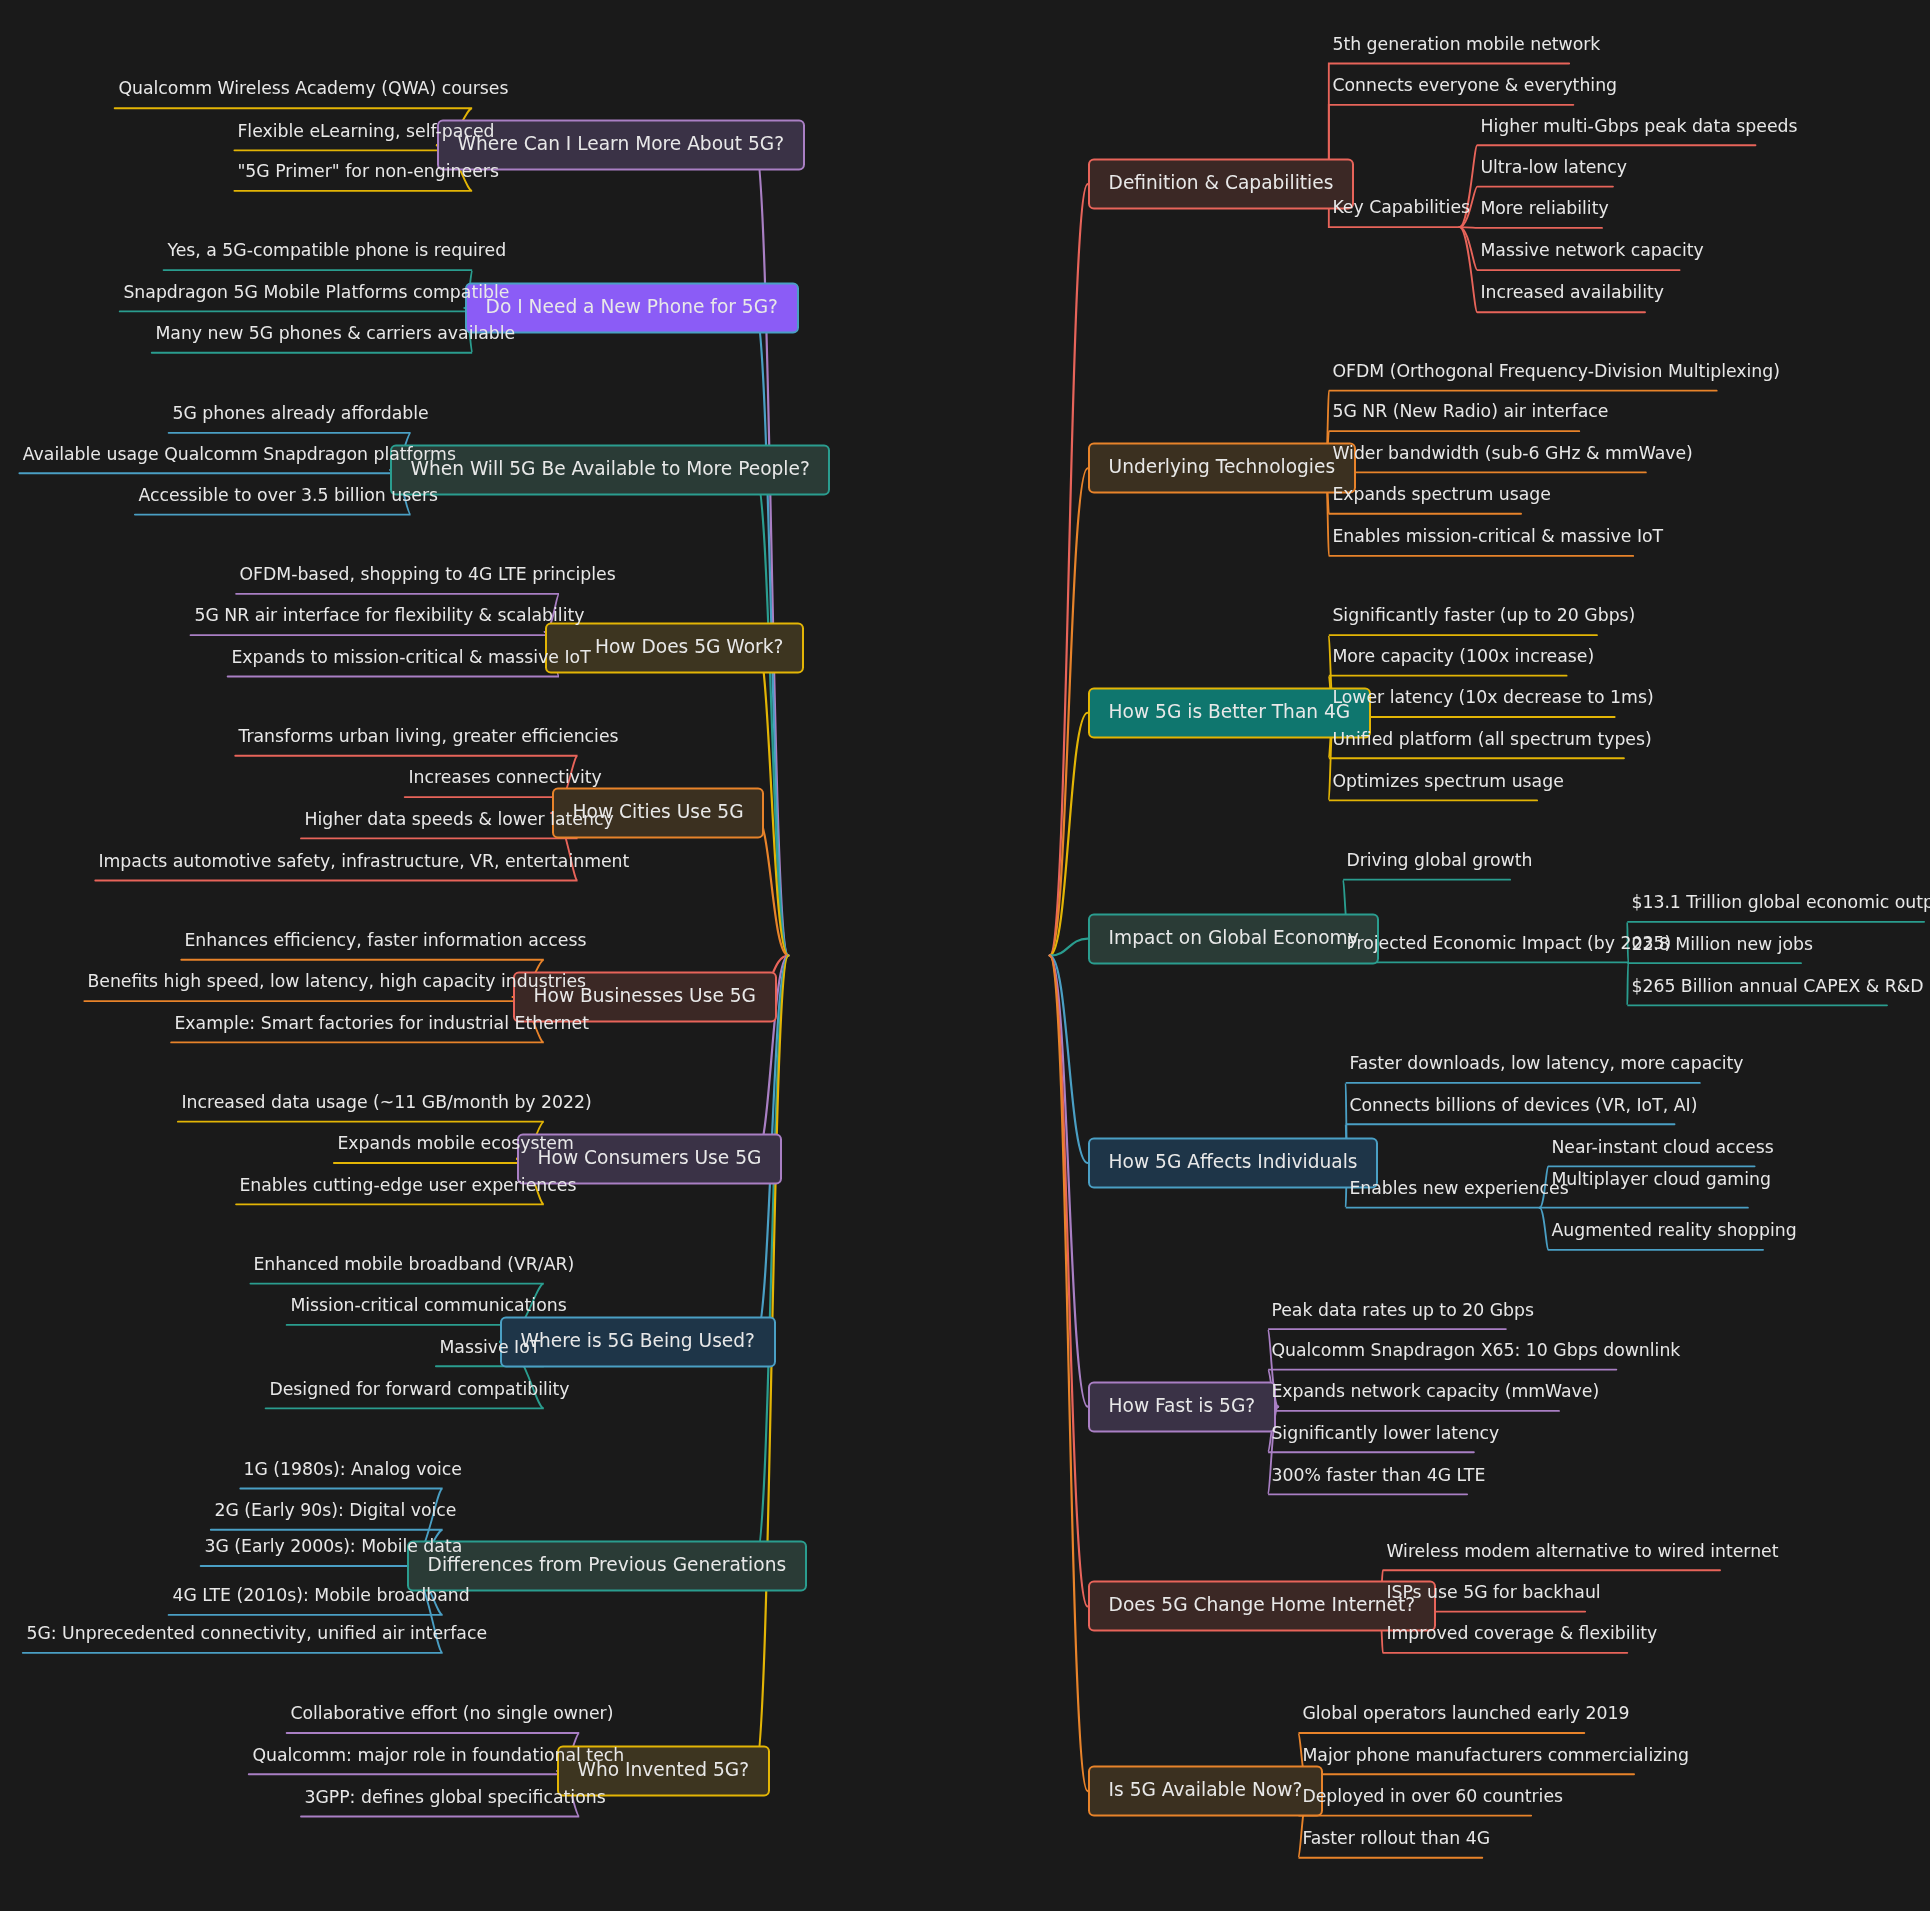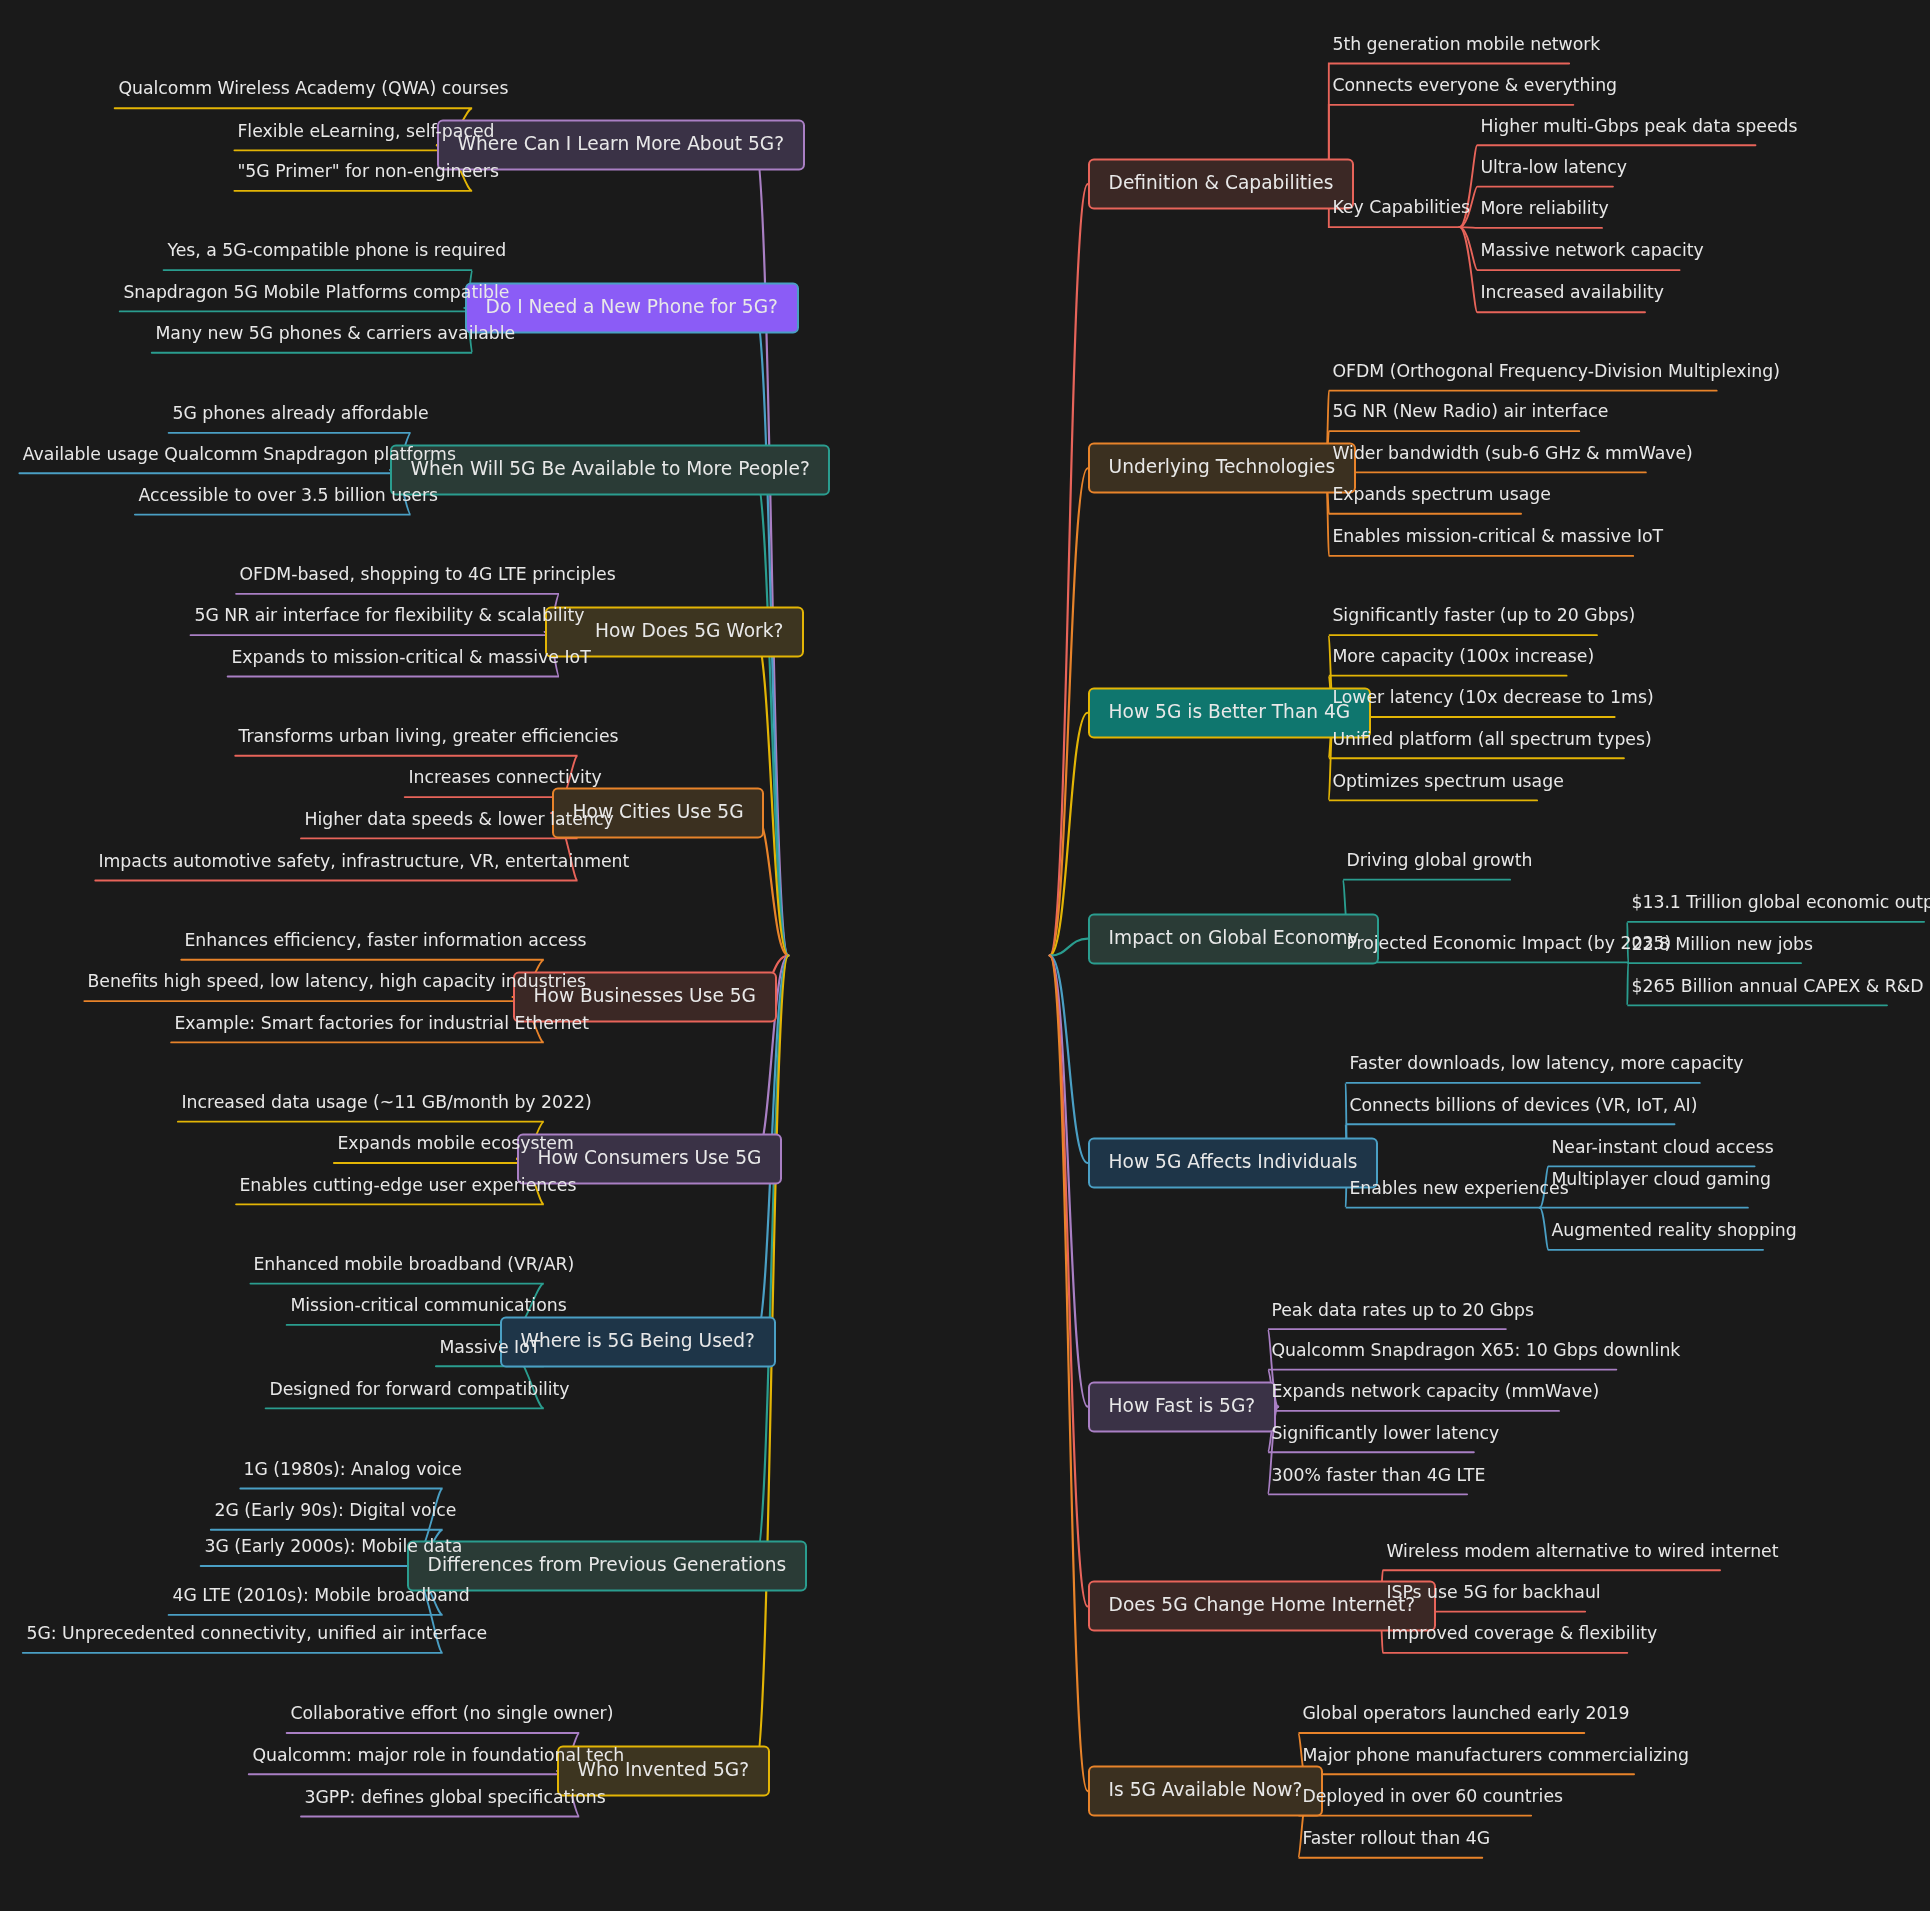--- a/index.html
+++ b/index.html
@@ -220,21 +220,21 @@
       <div class="node leaf left" style="top: 148px; left: 234px; transform: translateY(-100%);">Flexible eLearning, self-paced</div>
       <div class="node leaf left" style="top: 188px; left: 234px; transform: translateY(-100%);">"5G Primer" for non-engineers</div>
       <div class="node boxed left" style="top: 308px; left: 465px; border-color: rgb(74, 159, 196); background: #8b5cf6;">Do I Need a New Phone for 5G?</div>
       <div class="node leaf left" style="top: 267px; left: 164px; transform: translateY(-100%);">Yes, a 5G-compatible phone is required</div>
       <div class="node leaf left" style="top: 309px; left: 120px; transform: translateY(-100%);">Snapdragon 5G Mobile Platforms compatible</div>
       <div class="node leaf left" style="top: 350px; left: 152px; transform: translateY(-100%);">Many new 5G phones &amp; carriers available</div>
       <div class="node boxed left" style="top: 470px; left: 390px; border-color: rgb(42, 157, 143); background: rgb(42, 59, 54);">When Will 5G Be Available to More People?</div>
       <div class="node leaf left" style="top: 430px; left: 169px; transform: translateY(-100%);">5G phones already affordable</div>
       <div class="node leaf left" style="top: 471px; left: 19.4px; transform: translateY(-100%);">Available usage Qualcomm Snapdragon platforms</div>
       <div class="node leaf left" style="top: 512px; left: 135px; transform: translateY(-100%);">Accessible to over 3.5 billion users</div>
-      <div class="node boxed left" style="top: 632px; left: 545px; border-color: rgb(227, 181, 5); background: rgb(61, 53, 32); padding-left: 48px;">How Does 5G Work?</div>
+      <div class="node boxed left" style="top: 648px; left: 545px; border-color: rgb(227, 181, 5); background: rgb(61, 53, 32); padding-left: 48px;">How Does 5G Work?</div>
       <div class="node leaf left" style="top: 591px; left: 236px; transform: translateY(-100%);">OFDM-based, shopping to 4G LTE principles</div>
       <div class="node leaf left" style="top: 632px; left: 191px; transform: translateY(-100%);">5G NR air interface for flexibility &amp; scalability</div>
       <div class="node leaf left" style="top: 674px; left: 228px; transform: translateY(-100%);">Expands to mission-critical &amp; massive IoT</div>
       <div class="node boxed left" style="top: 813px; left: 552px; border-color: rgb(232, 131, 42); background: rgb(59, 48, 32); text-align: right;">How Cities Use 5G</div>
       <div class="node leaf left" style="top: 753px; left: 235px; transform: translateY(-100%);">Transforms urban living, greater efficiencies</div>
       <div class="node leaf left" style="top: 794px; left: 405px; transform: translateY(-100%);">Increases connectivity</div>
       <div class="node leaf left" style="top: 836px; left: 301px; transform: translateY(-100%);">Higher data speeds &amp; lower latency</div>
       <div class="node leaf left" style="top: 878px; left: 95px; transform: translateY(-100%);">Impacts automotive safety, infrastructure, VR, entertainment</div>
       <div class="node boxed left" style="top: 997px; left: 513px; border-color: rgb(232, 100, 90); background: rgb(59, 40, 37);">How Businesses Use 5G</div>
       <div class="node leaf left" style="top: 957px; left: 181px; transform: translateY(-100%);">Enhances efficiency, faster information access</div>

